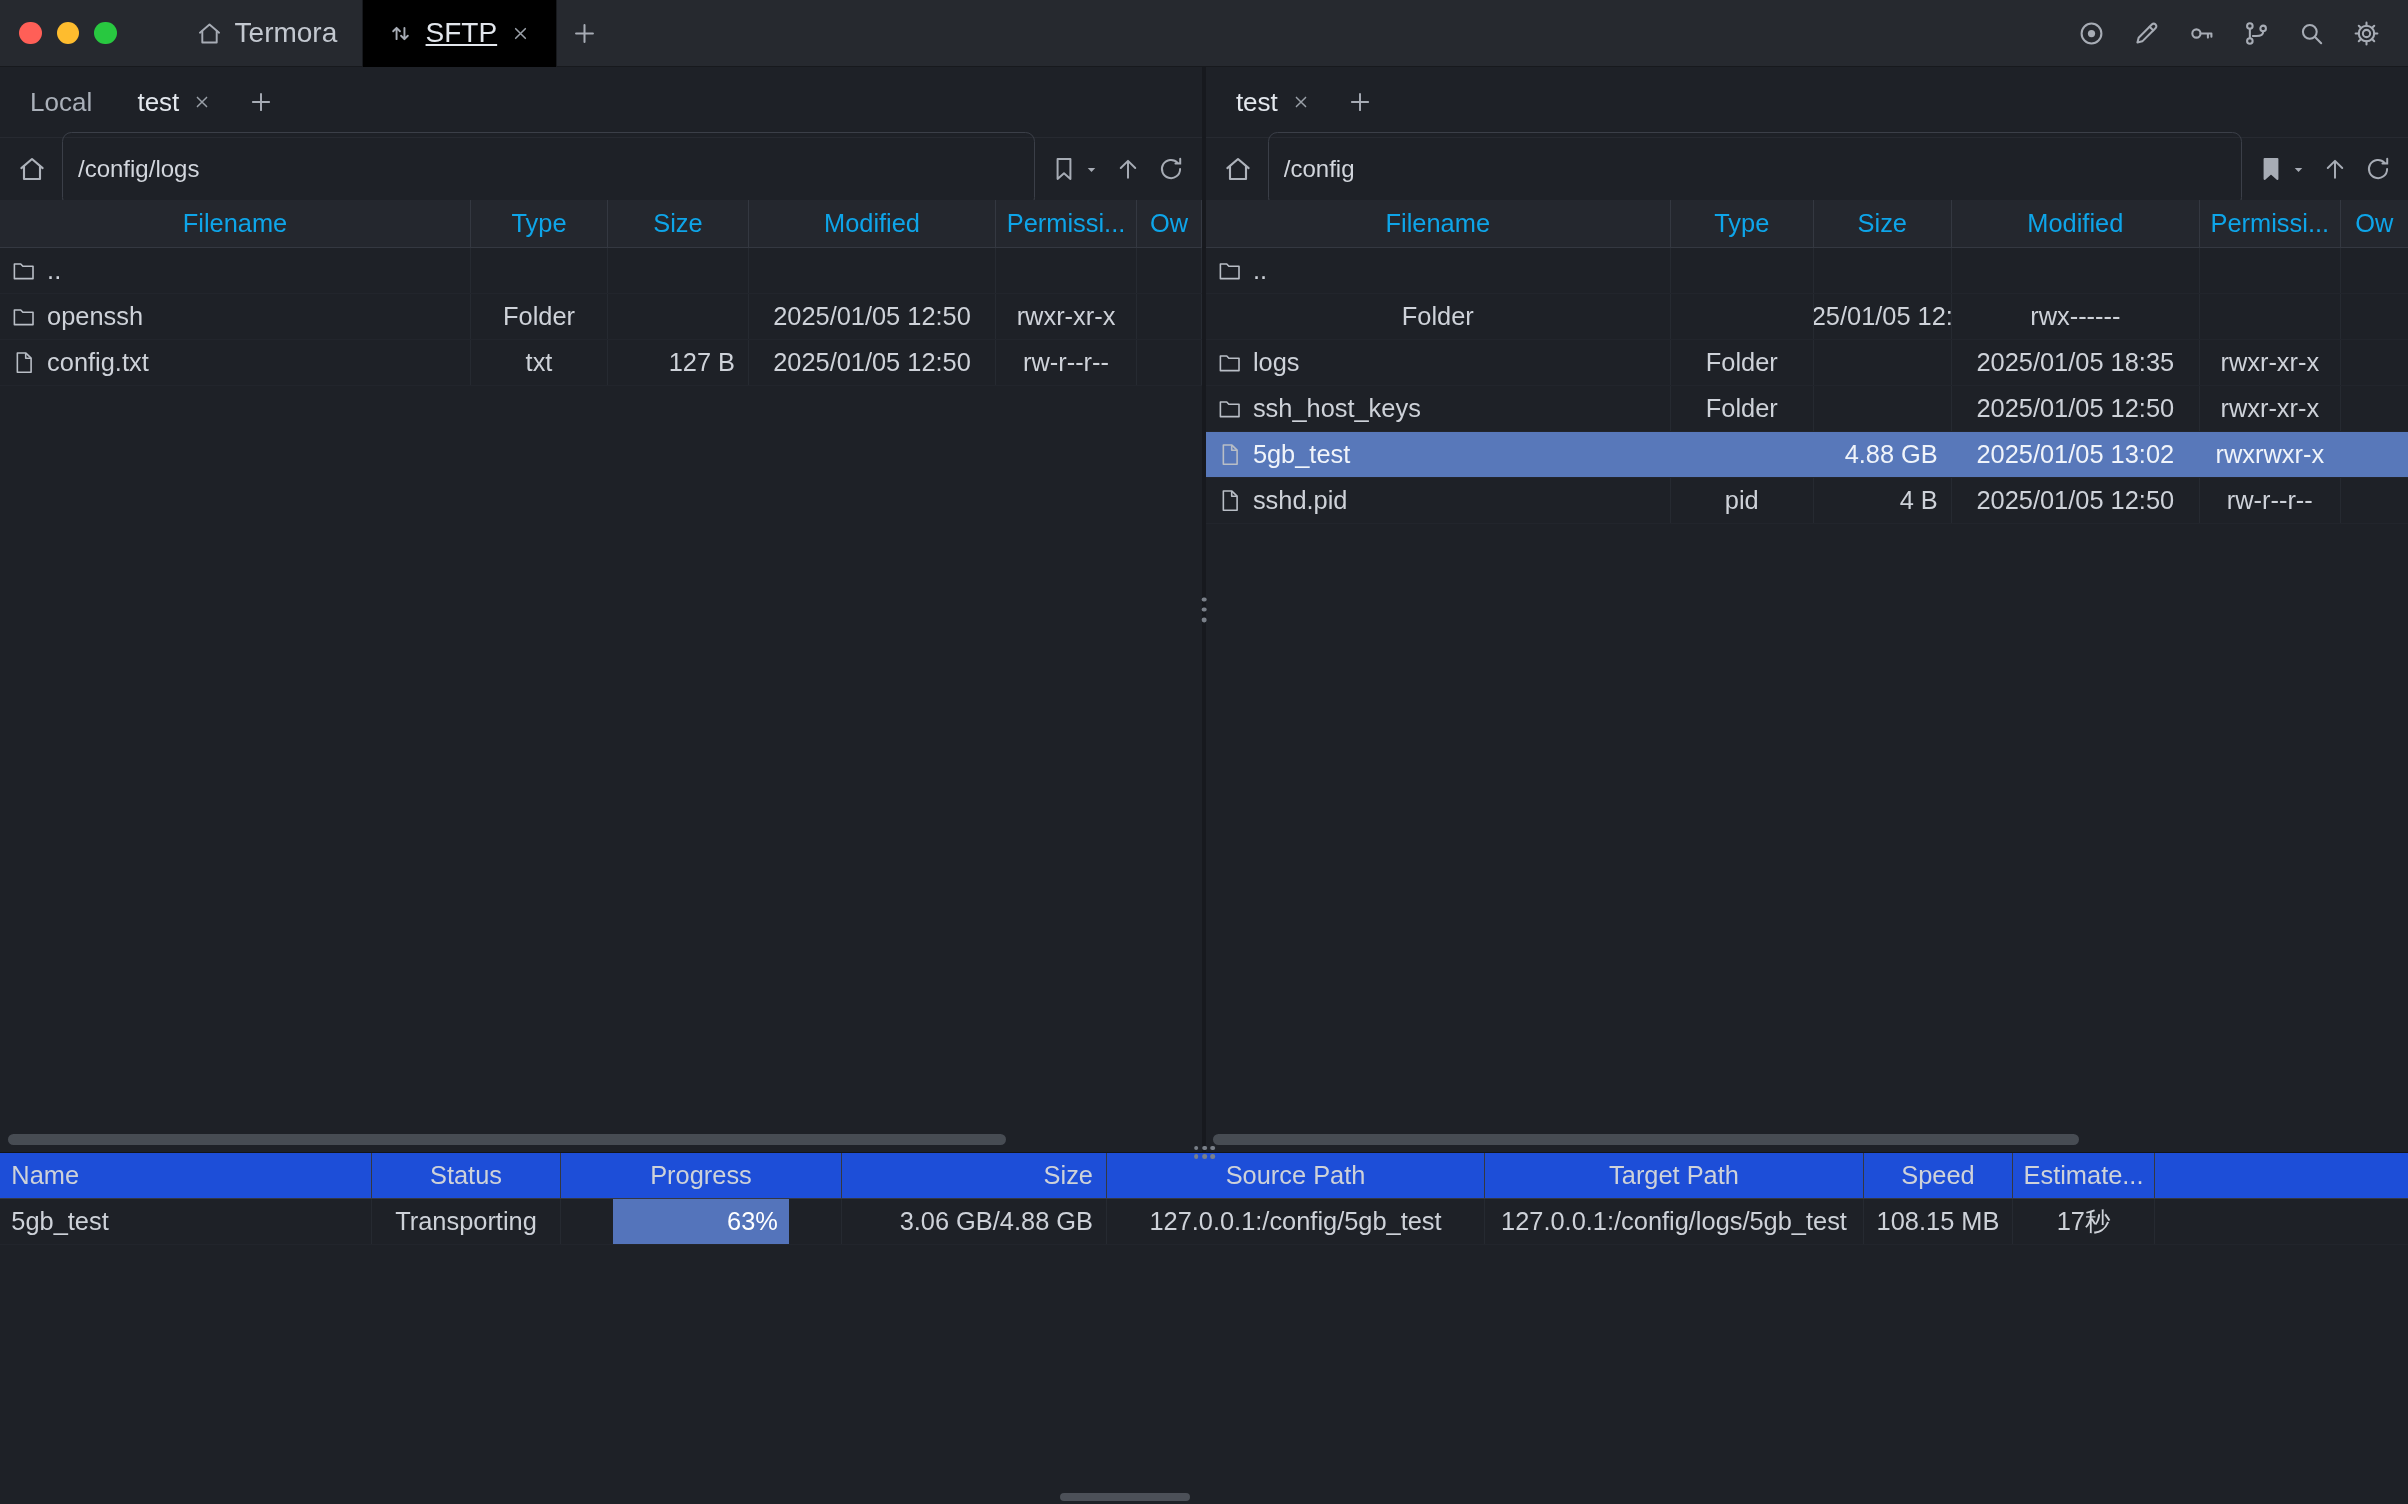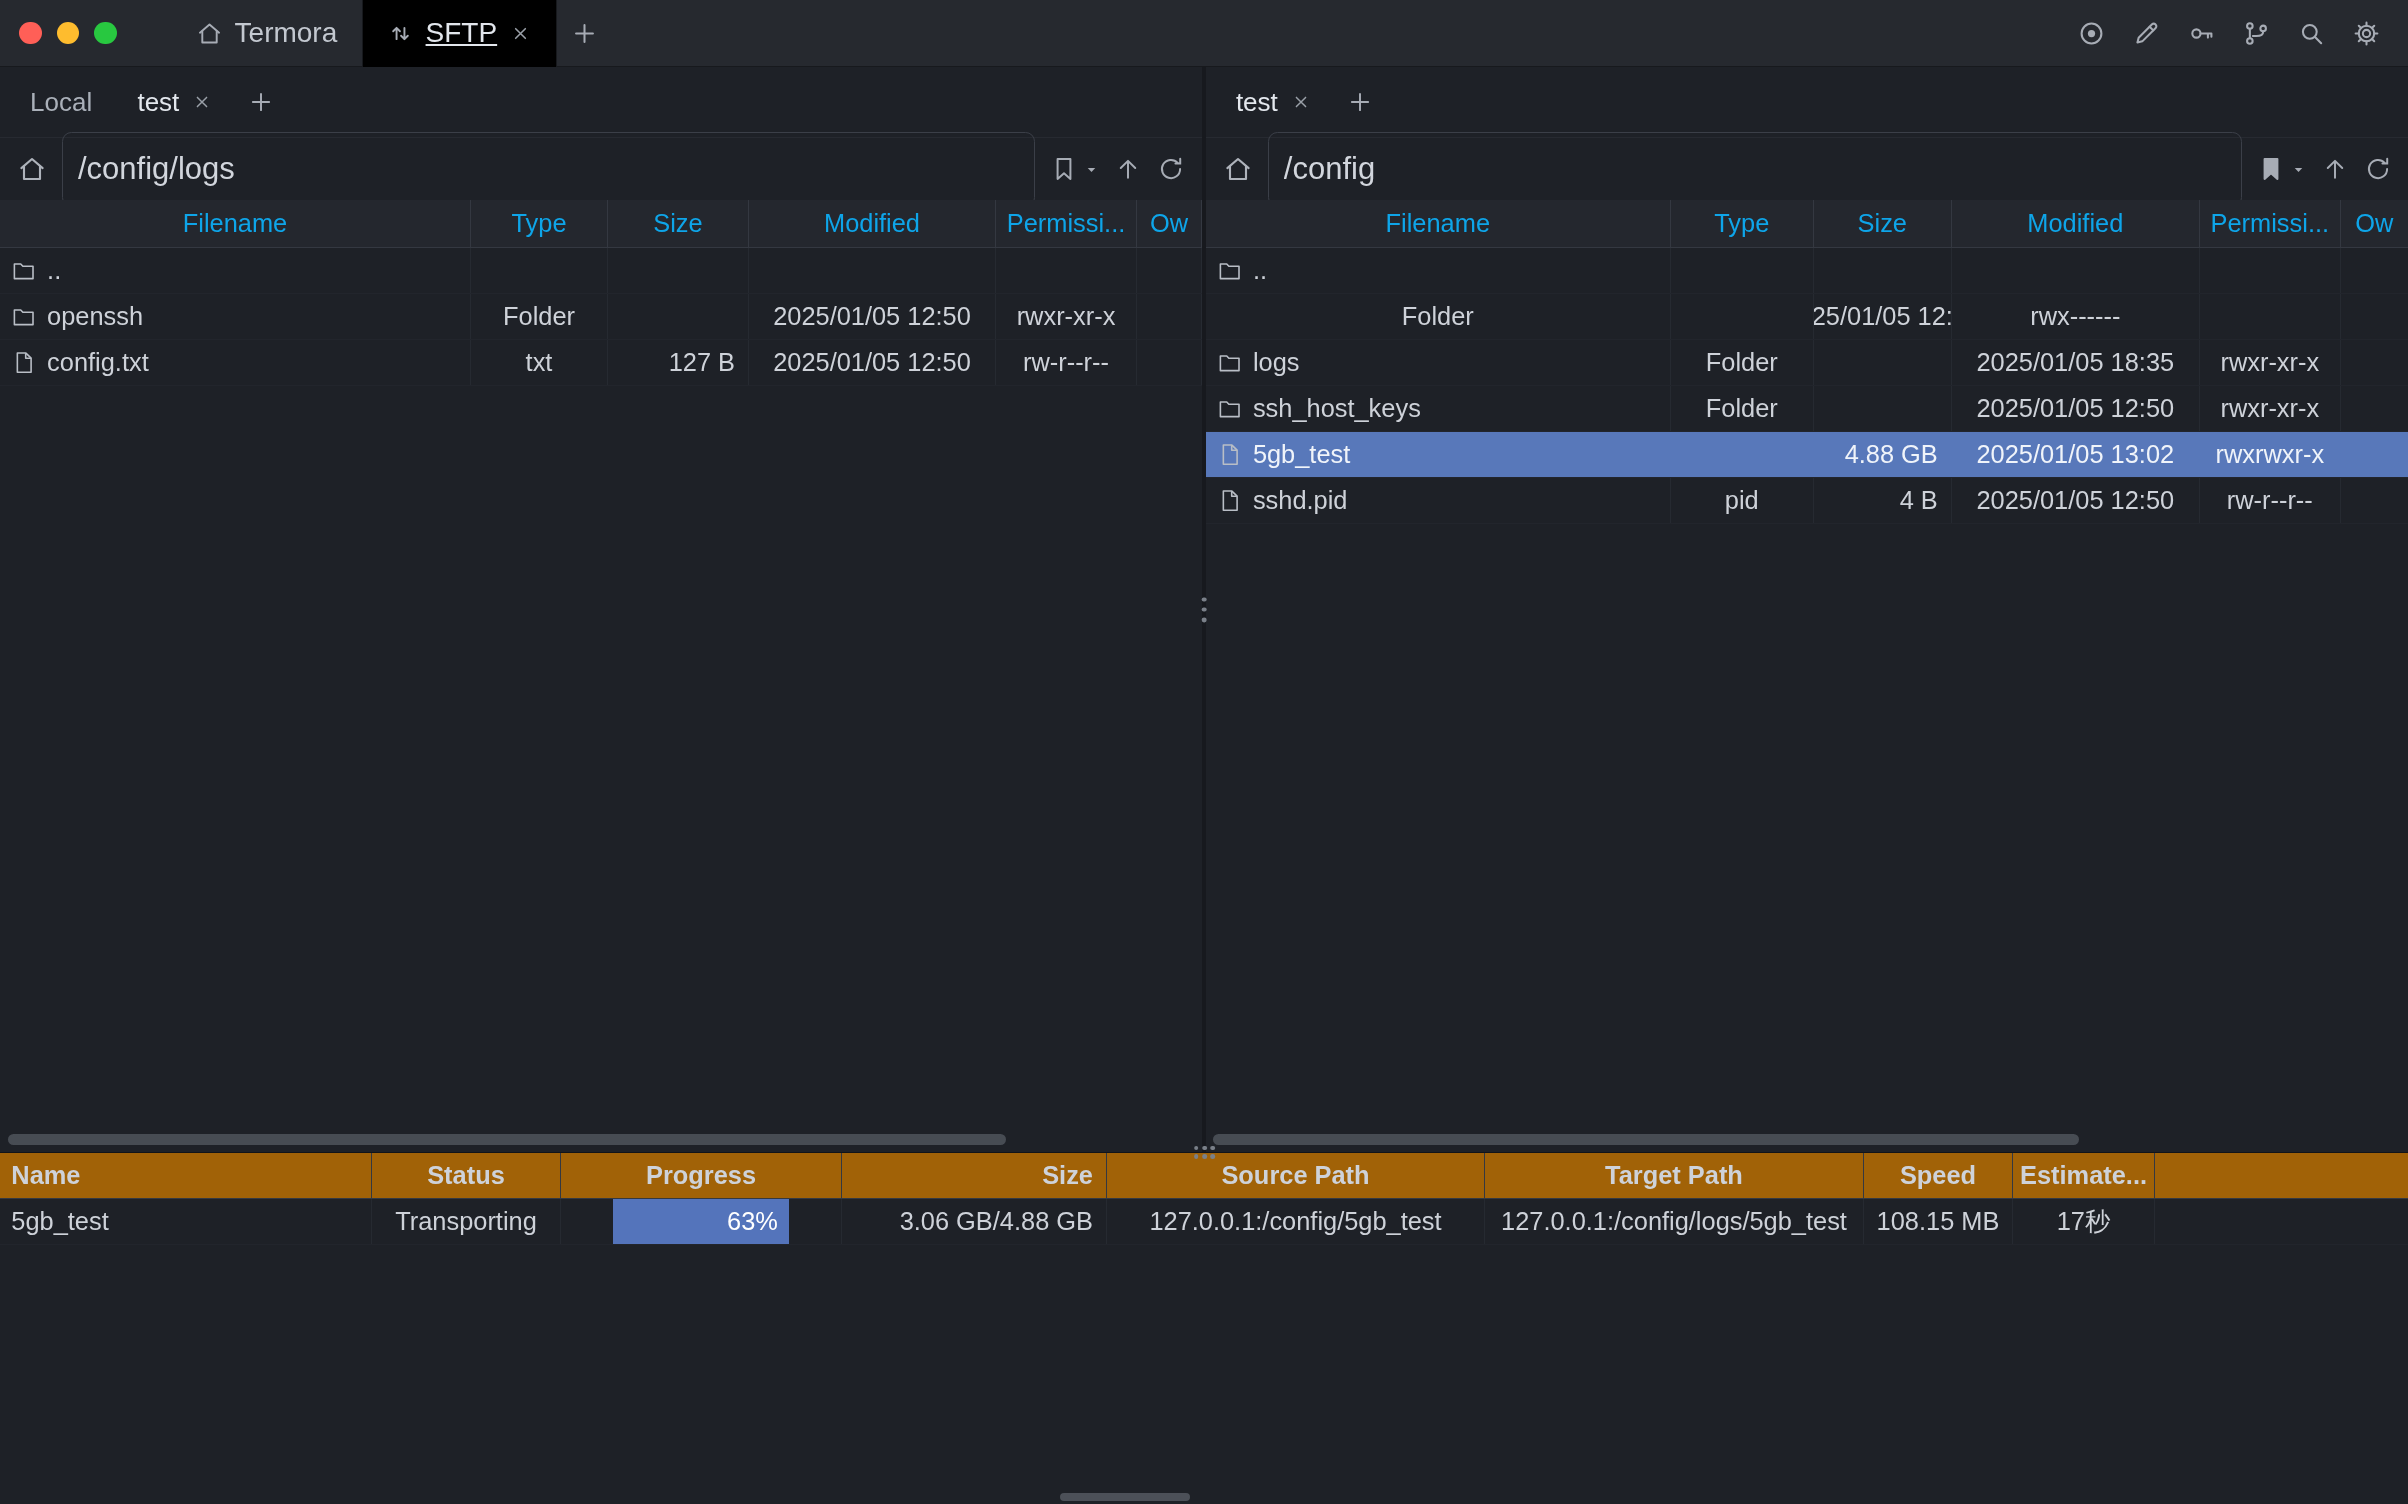--- a/index.html
+++ b/index.html
@@ -36,21 +36,21 @@
   .pane-tabs{height:70px;flex:none;display:flex;align-items:stretch;padding:0 7.5px;border-bottom:0.9px solid #272a31;}
   .ptab{display:flex;align-items:center;gap:13px;padding:0 22.6px;font-size:26px;color:#aab0b9;}
   .ptab.active{color:#e4e8ee;}
   .ptab .close{width:20px;height:20px;color:#9aa0a8;display:flex;}
   .addtab{width:53px;}
   .addtab svg{width:26px;height:26px;}
 
   
   .pathbar{height:62px;flex:none;display:flex;align-items:center;gap:15px;padding:0 17px;}
   .pathbar .home{width:30px;height:30px;color:#aeb3bb;display:flex;flex:none;}
-  .path-input{flex:1;min-width:0;height:41px;background:transparent;border:1.9px solid #3b3f48;border-radius:9.4px;color:#d2d6dd;font-size:31px;padding:16px 15px;outline:none;font-family:inherit;}
+  .path-input{flex:1;min-width:0;height:41px;background:transparent;border:1.9px solid #3b3f48;border-radius:9.4px;color:#d2d6dd;font-size:24px;padding:16px 15px;outline:none;font-family:inherit;}
   .pathbar .icon{display:flex;color:#a7acb5;flex:none;}
   .bookmark{width:28px;height:28px;}
   .caret{width:15px;height:15px;margin-left:-9.4px;}
   .up,.refresh{width:28px;height:28px;}
 
   
   .ftable{flex:1;overflow:hidden;}
   .frow{display:grid;grid-template-columns:var(--cols);height:45px;border-bottom:0.9px solid #22252c;font-size:25.4px;}
   .fhead{height:47px;background:#24272e;border-bottom:0.9px solid #343841;color:#0ea5e9;}
   .fcell{display:flex;align-items:center;padding:0 13px;border-right:0.9px solid #262a31;overflow:hidden;white-space:nowrap;}
@@ -61,21 +61,21 @@
   .frow.selected{background:var(--selection,#5878ba);color:#f0f4fa;}
   .frow.selected .fcell{border-color:transparent;}
   .ficon{width:25.4px;height:25.4px;color:#b9bec6;display:inline-flex;flex:none;}
   .hthumb{position:absolute;bottom:7.5px;height:10.4px;border-radius:5.6px;background:rgba(122,128,138,.45);}
 
   
   .transfer-area{height:354px;flex:none;border-top:1.9px solid #121419;position:relative;background:#1e2127;}
   .hhandle{position:absolute;top:-7.5px;left:50%;transform:translateX(-50%);display:grid;grid-template-columns:repeat(3,4.7px);gap:3.8px;z-index:2;}
   .ttable{width:100%;}
   .trow{display:grid;grid-template-columns:var(--tcols);height:45px;border-bottom:0.9px solid #22252c;font-size:25.4px;}
-  .thead-row{background:#a16207;border-bottom:0.9px solid #343841;color:#ced2d9;font-weight:bold;}
+  .thead-row{background:#1d4ed8;border-bottom:0.9px solid #343841;color:#ced2d9;}
   .tcell{display:flex;align-items:center;padding:0 13px;border-right:0.9px solid #262a31;overflow:hidden;white-space:nowrap;justify-content:center;}
   .thead-row .tcell{border-right:0.9px solid #343841;}
   .t0{justify-content:flex-start;padding:0 11.3px;}
   .t3{justify-content:flex-end;}
   .trow .t2{padding:0;}
   .pfill{height:100%;background:var(--progress,#5474bb);display:flex;align-items:center;justify-content:flex-end;padding-right:11.3px;color:#fff;box-sizing:border-box;}
   .bottom-thumb{position:absolute;bottom:5.6px;left:1060px;width:130px;height:8.5px;border-radius:4.7px;background:rgba(122,128,138,.5);}
 </style>
 </head>
 <body>

